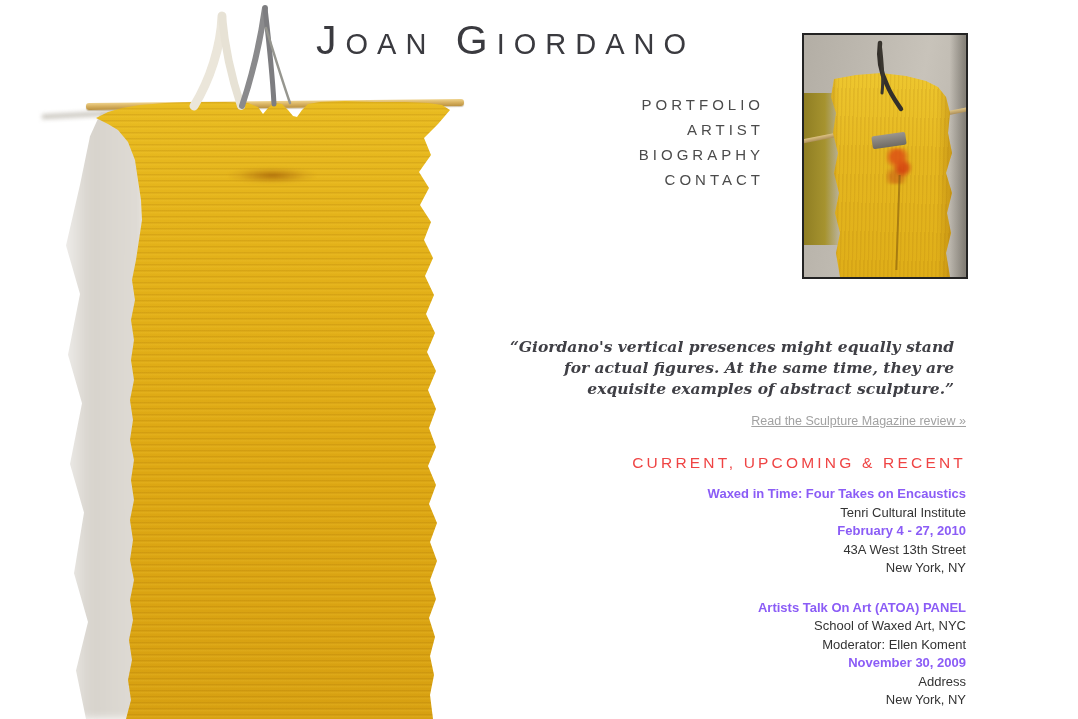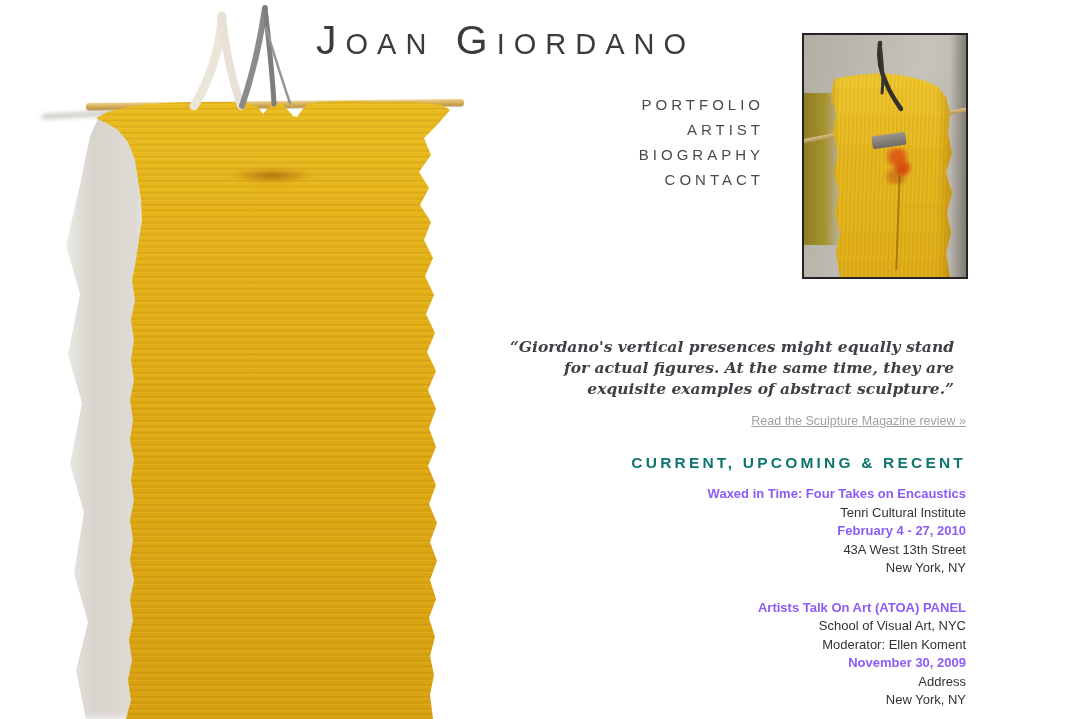--- a/index.html
+++ b/index.html
@@ -80,22 +80,22 @@
   .thumb-split{position:absolute;left:93px;top:140px;width:2px;height:95px;
     background:rgba(120,80,10,.5);transform:rotate(2deg);}
   .thumb-hook{position:absolute;left:0;top:0;}
 
   
   .right-col{position:absolute;top:324px;right:112px;width:480px;text-align:right;}
   .quote{margin:12px;font-family:"DejaVu Serif",serif;font-style:italic;font-weight:bold;
     font-size:15.5px;line-height:21px;color:#3f3f45;}
   .review-link{display:inline-block;font-size:12.5px;color:#a2a2a2;
     text-decoration:underline;}
-  .events-heading{margin:25px 0 13px;font-size:15.5px;font-weight:bold;
-    letter-spacing:3.2px;color:#0f766e;}
+  .events-heading{margin:25px 0 13px;font-size:15.5px;font-weight:normal;
+    letter-spacing:3.2px;color:#ef4444;}
   .event{font-size:13px;line-height:18.5px;color:#333;margin-bottom:21px;}
   .event div{white-space:nowrap;}
   .event .b{font-weight:bold;color:#8b5cf6;}
 </style>
 </head>
 <body>
 
 <div class="page">
 
   <div class="artwork-main">
@@ -145,21 +145,21 @@
     <div class="event">
       <div class="b">Waxed in Time: Four Takes on Encaustics</div>
       <div>Tenri Cultural Institute</div>
       <div class="b">February 4 - 27, 2010</div>
       <div>43A West 13th Street</div>
       <div>New York, NY</div>
     </div>
 
     <div class="event">
       <div class="b">Artists Talk On Art (ATOA) PANEL</div>
-      <div>School of Visual Art, NYC</div>
+      <div>School of Waxed Art, NYC</div>
       <div>Moderator: Ellen Koment</div>
       <div class="b">November 30, 2009</div>
       <div>Address</div>
       <div>New York, NY</div>
     </div>
   </div>
 
 </div>
 
 </body></html>

